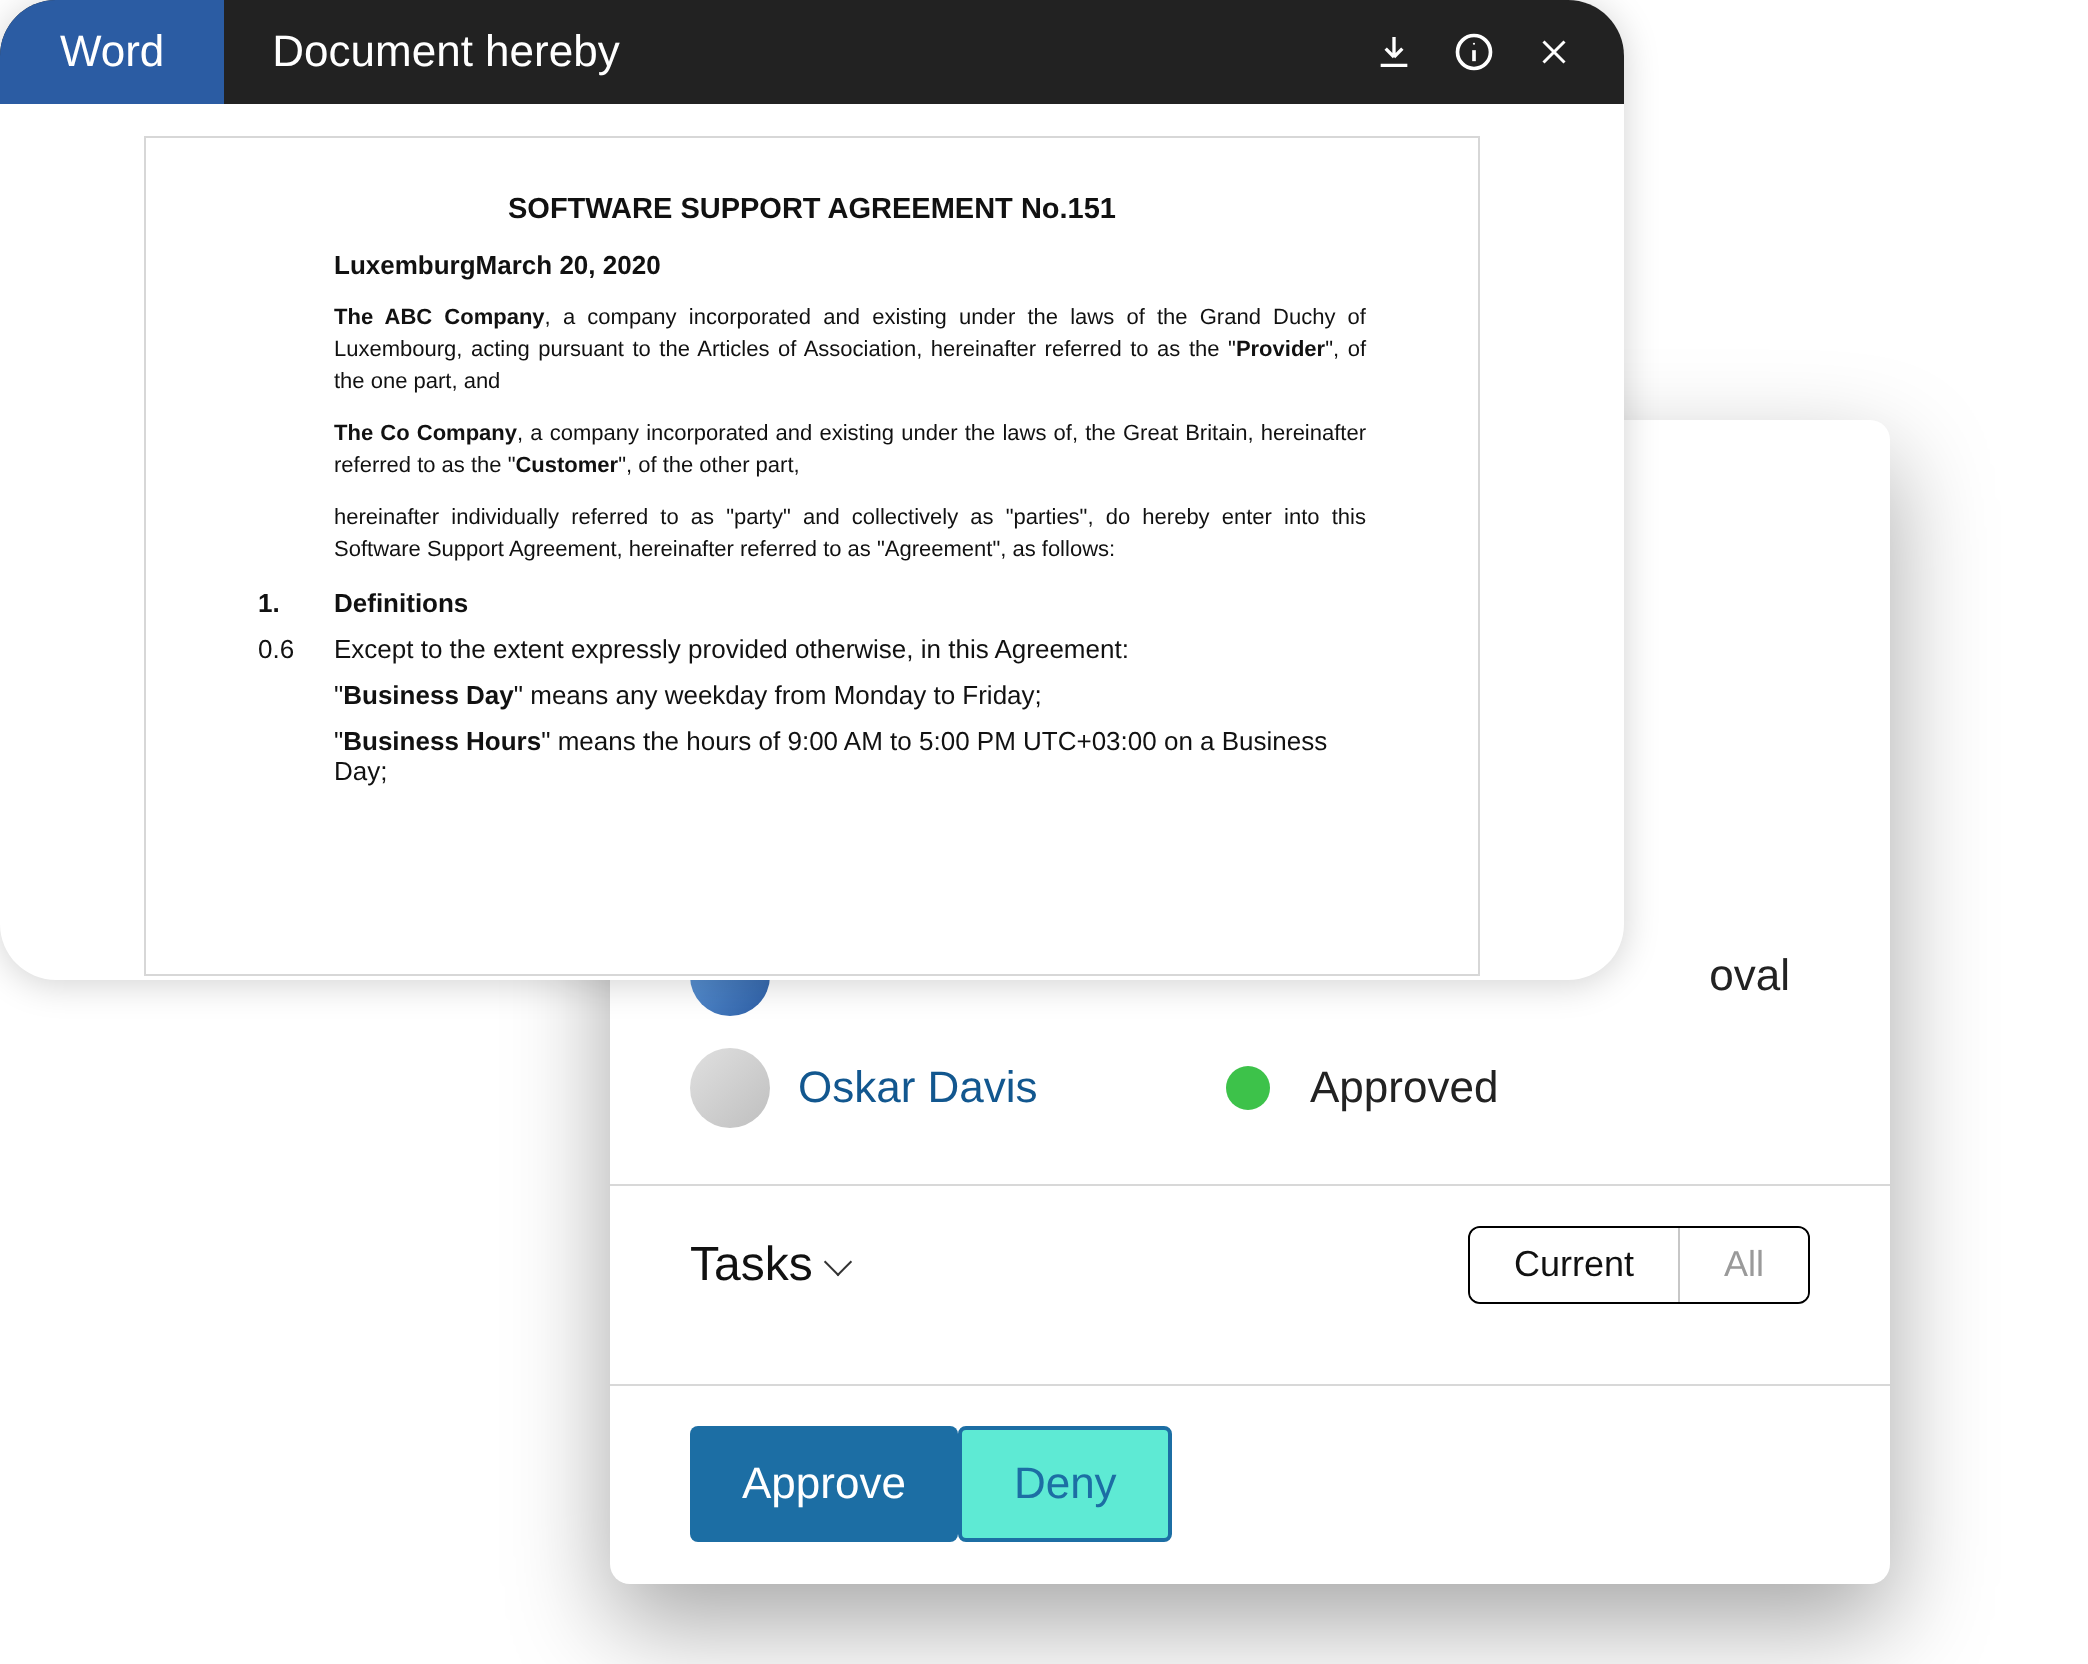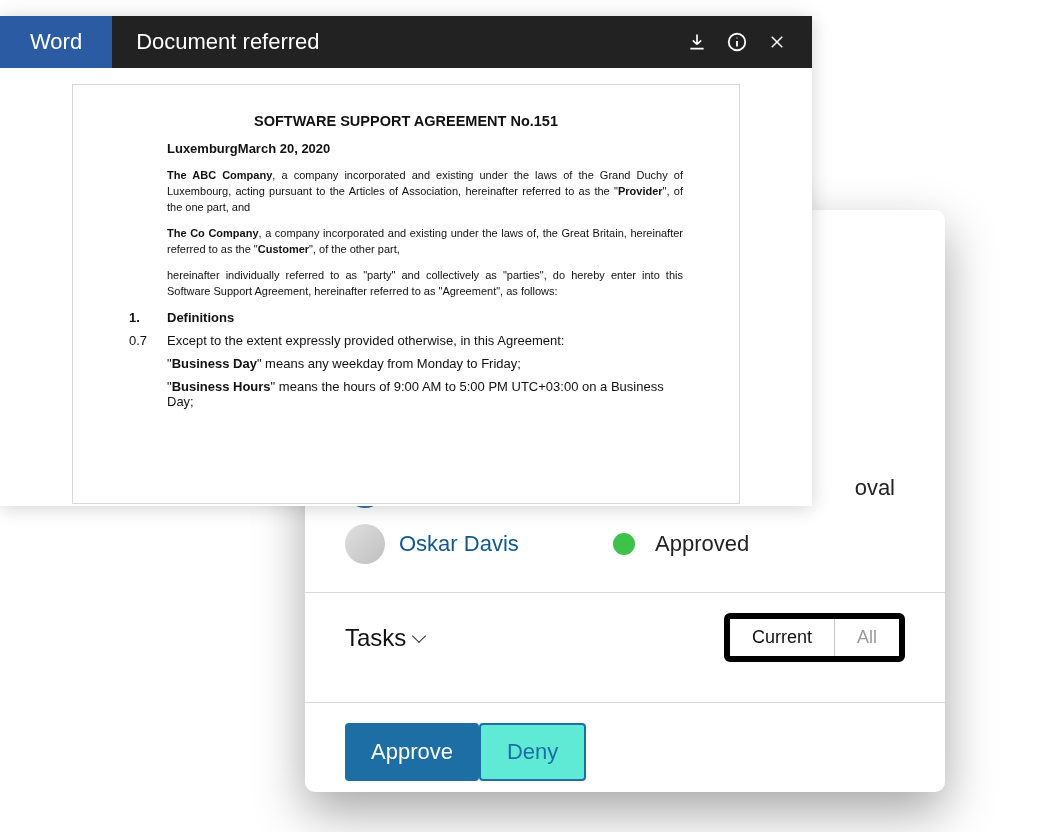--- a/index.html
+++ b/index.html
@@ -88,21 +88,21 @@
     .chevron {
       width: 10px;
       height: 10px;
       border-right: 1.5px solid #333;
       border-bottom: 1.5px solid #333;
       transform: rotate(45deg);
       margin-top: -4px;
     }
     .segmented {
       display: flex;
-      border: 6px solid #000000;
+      border: 1px solid #000000;
       border-radius: 6px;
       overflow: hidden;
     }
     .seg-btn {
       padding: 8px 22px;
       font-size: 18px;
       background: #fff;
       border: none;
       cursor: pointer;
       color: #9a9a9a;
@@ -131,26 +131,27 @@
     .btn-secondary {
       background: #5eead4;
       color: #1c6ea4;
       border: 2px solid #1c6ea4;
     }
 
     
     .preview-panel {
       position: absolute;
       left: 0;
-      top: 16px;
+      top: 0;
       width: 812px;
       height: 490px;
       background: #fff;
       box-shadow: 0 2px 18px rgba(0,0,0,0.18);
       overflow: hidden;
+      border-radius: 28px;
     }
     .preview-header {
       height: 52px;
       background: #222;
       display: flex;
       align-items: stretch;
       color: #fff;
     }
     .word-badge {
       background: #2b5ca3;
@@ -245,21 +246,21 @@
   <div class="divider"></div>
   <div class="actions-row">
     <button class="btn btn-primary">Approve</button>
     <button class="btn btn-secondary">Deny</button>
   </div>
 </div>
 
 <div class="preview-panel">
   <div class="preview-header">
     <div class="word-badge">Word</div>
-    <div class="preview-title">Document referred</div>
+    <div class="preview-title">Document hereby</div>
     <div class="header-actions">
       <span class="hicon">
         <svg width="20" height="20" viewBox="0 0 24 24" stroke-width="2">
             <path d="M12 3v12m0 0l-5-5m5 5l5-5M4 20h16"></path>
           </svg>
       </span>
       <span class="hicon">
         <svg width="22" height="22" viewBox="0 0 24 24" stroke-width="2">
             <circle cx="12" cy="12" r="9"></circle>
             <line x1="12" y1="11" x2="12" y2="17"></line>
@@ -281,20 +282,20 @@
         <span>March 20, 2020</span>
       </div>
       <p class="doc-p"><b>The ABC Company</b><span>, a company incorporated and existing under the laws of the Grand Duchy of Luxembourg, acting pursuant to the Articles of Association, hereinafter referred to as the "</span><b>Provider</b><span>", of the one part, and</span></p>
       <p class="doc-p"><b>The Co Company</b><span>, a company incorporated and existing under the laws of, the Great Britain, hereinafter referred to as the "</span><b>Customer</b><span>", of the other part,</span></p>
       <p class="doc-p">hereinafter individually referred to as "party" and collectively as "parties", do hereby enter into this Software Support Agreement, hereinafter referred to as "Agreement", as follows:</p>
       <div class="sec-row">
         <span class="sec-num">1.</span>
         <span class="sec-head">Definitions</span>
       </div>
       <div class="sec-row">
-        <span class="sub-num">0.7</span>
+        <span class="sub-num">0.6</span>
         <span>Except to the extent expressly provided otherwise, in this Agreement:</span>
       </div>
       <div class="def-line"><span>"</span><b>Business Day</b><span>" means any weekday from Monday to Friday;</span></div>
       <div class="def-line"><span>"</span><b>Business Hours</b><span>" means the hours of 9:00 AM to 5:00 PM UTC+03:00 on a Business Day;</span></div>
     </div>
   </div>
 </div>
 
 </body></html>

